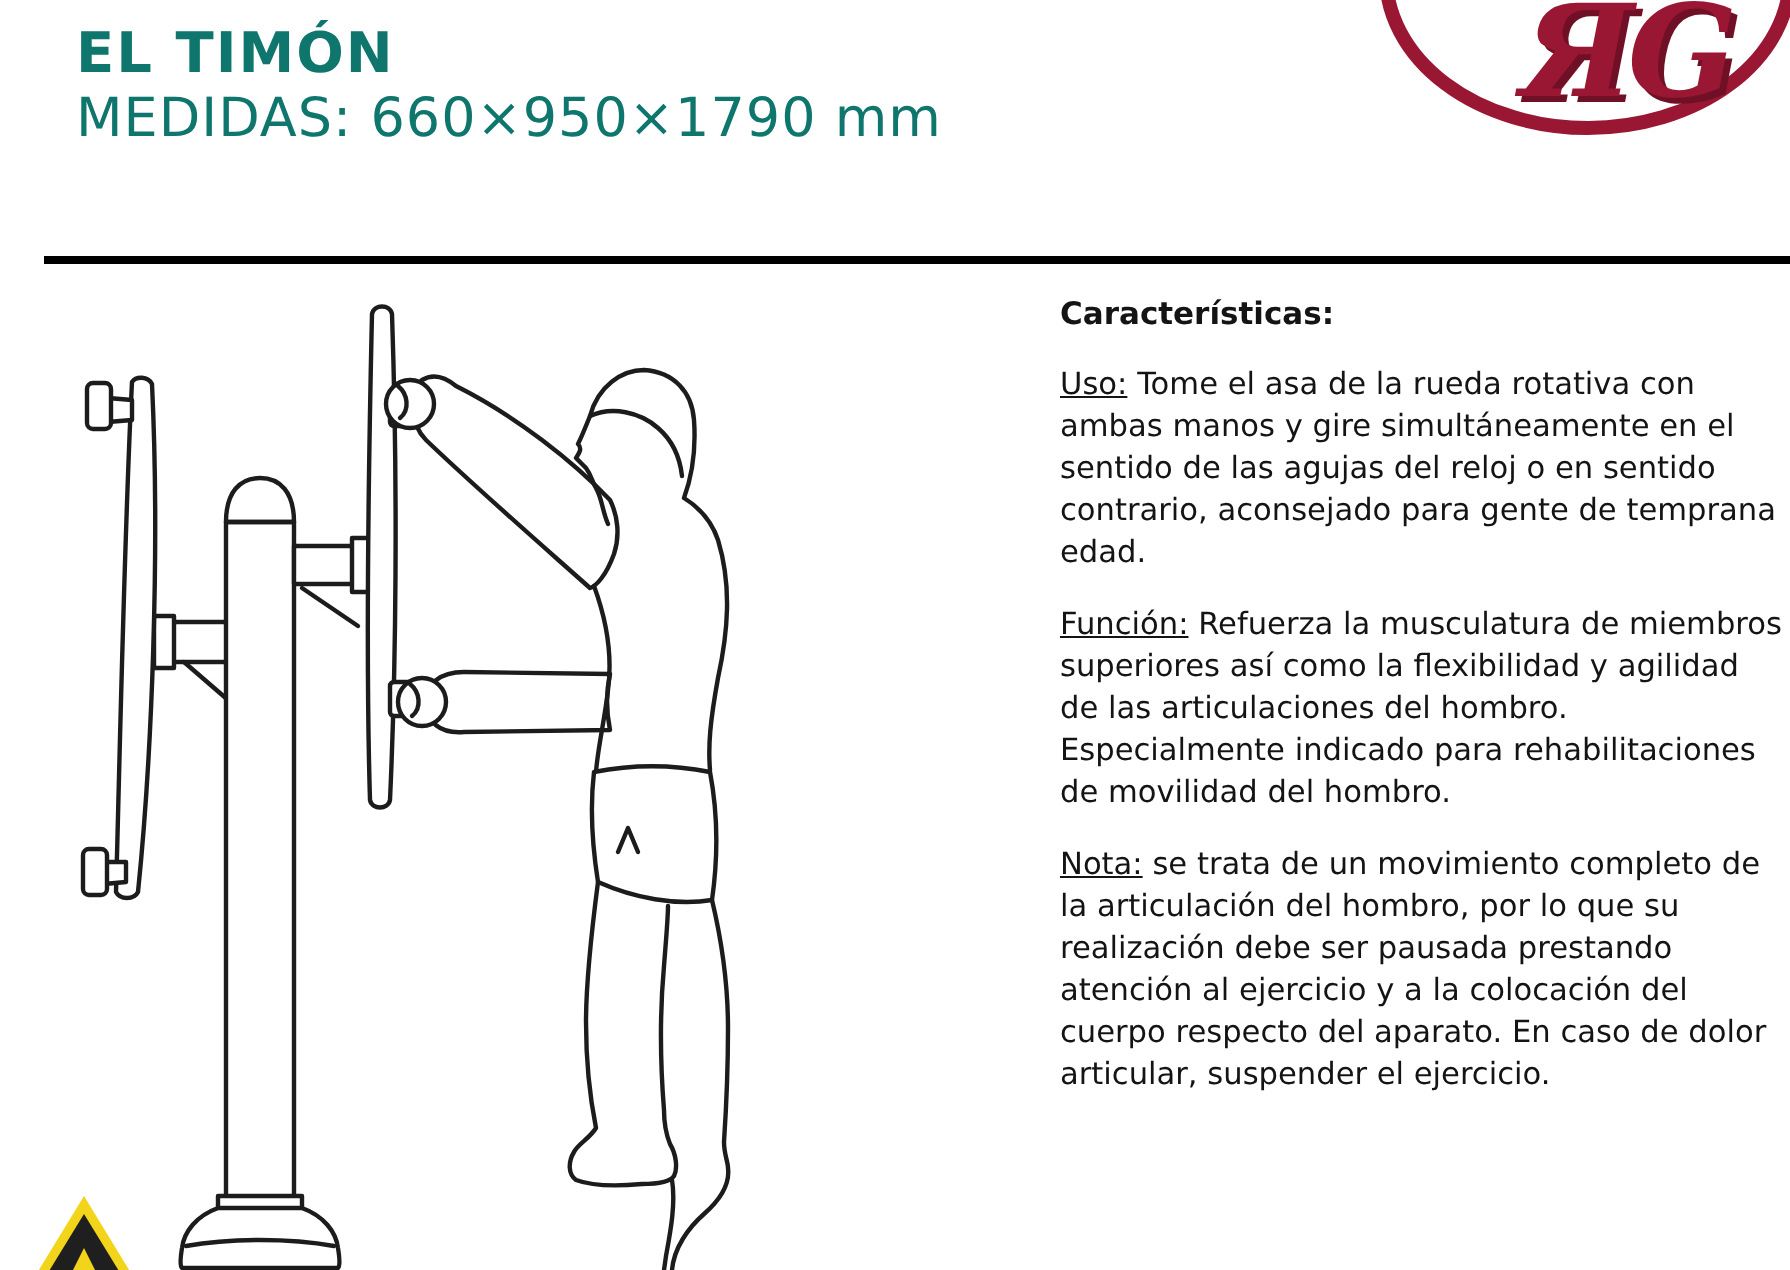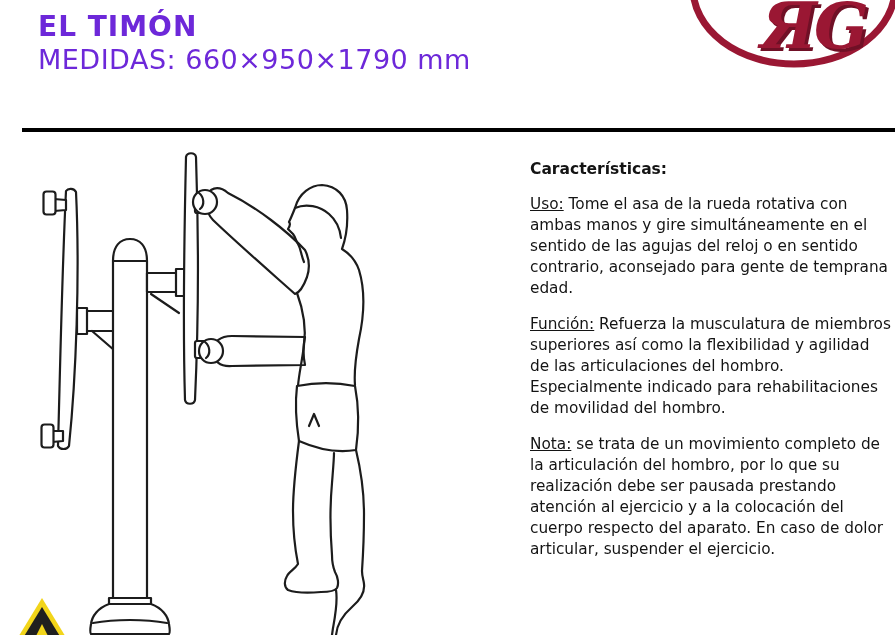--- a/index.html
+++ b/index.html
@@ -1,32 +1,32 @@
 <!DOCTYPE html>
 <html><head>
 <meta charset="utf-8">
 <style>
   html,body{margin:0;padding:0;}
   body{
     width:895px;height:635px;position:relative;overflow:hidden;
     background:#ffffff;font-family:"DejaVu Sans","Liberation Sans",sans-serif;
   }
   
-  .title-block{position:absolute;left:38px;top:10px;color:#6d28d9;}
+  .title-block{position:absolute;left:38px;top:10px;color:#0f766e;}
   .title-line{font-size:28px;font-weight:bold;line-height:33px;letter-spacing:1px;}
   .title-line.measures{font-weight:400;font-size:27px;letter-spacing:0.5px;}
   .rule{position:absolute;left:22px;top:128px;width:873px;height:4px;background:#000;}
   
   .logo{position:absolute;top:0;right:0;width:232px;height:72px;overflow:hidden;}
   
   .illustration{position:absolute;left:0;top:140px;width:515px;height:495px;}
   
   .charcol{position:absolute;left:530px;top:147px;width:362px;color:#141414;
     font-size:15.3px;line-height:21px;}
-  .charcol h3{margin:12px 0 14px 0;font-size:15.5px;font-weight:bold;}
+  .charcol h3{margin:0 0 14px 0;font-size:15.5px;font-weight:bold;}
   .charcol p{margin:0 0 15px 0;}
   .charcol .lead{text-decoration:underline;}
   svg{display:block;}
   .ln{fill:none;stroke:#1c1c1c;stroke-width:2.2;stroke-linecap:round;stroke-linejoin:round;}
   .wh{fill:#ffffff;stroke:#1c1c1c;stroke-width:2.2;stroke-linejoin:round;}
   .fillonly{fill:#ffffff;stroke:none;}
 </style>
 </head>
 <body>
 

